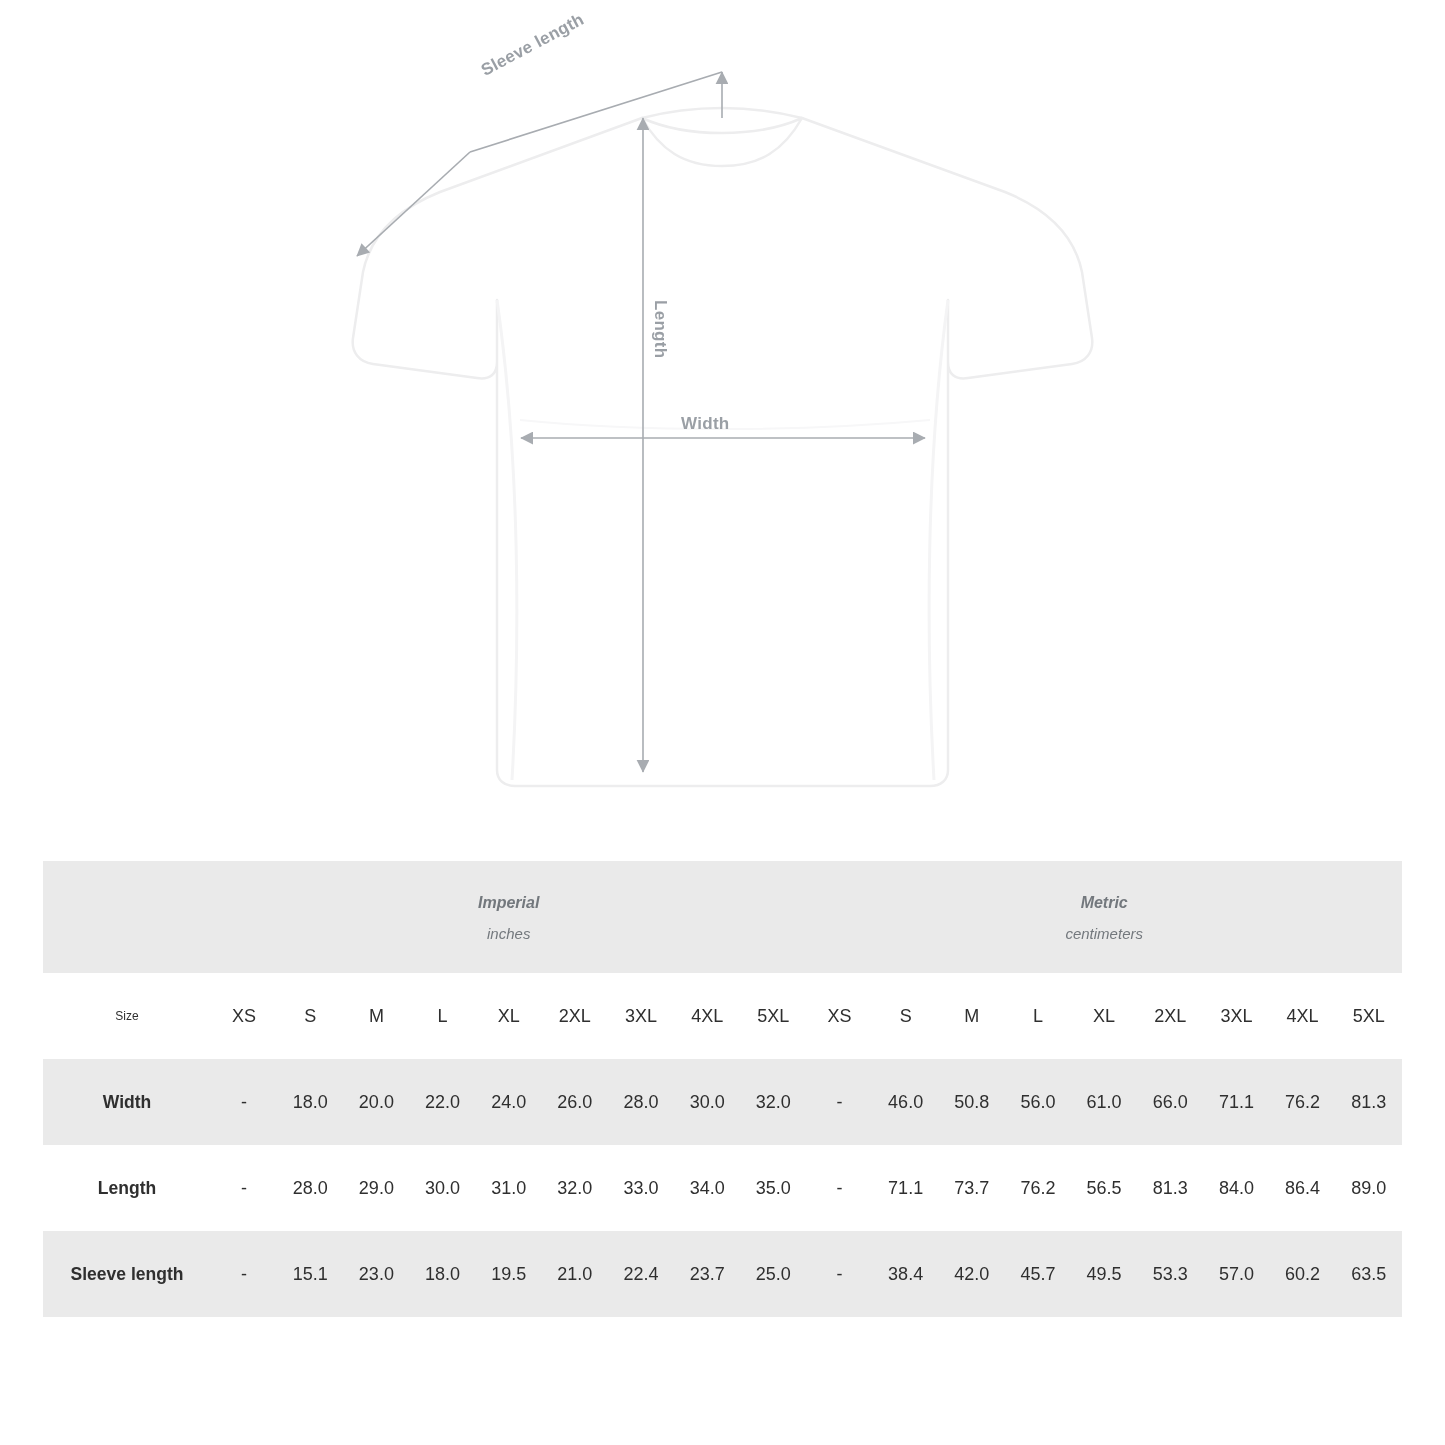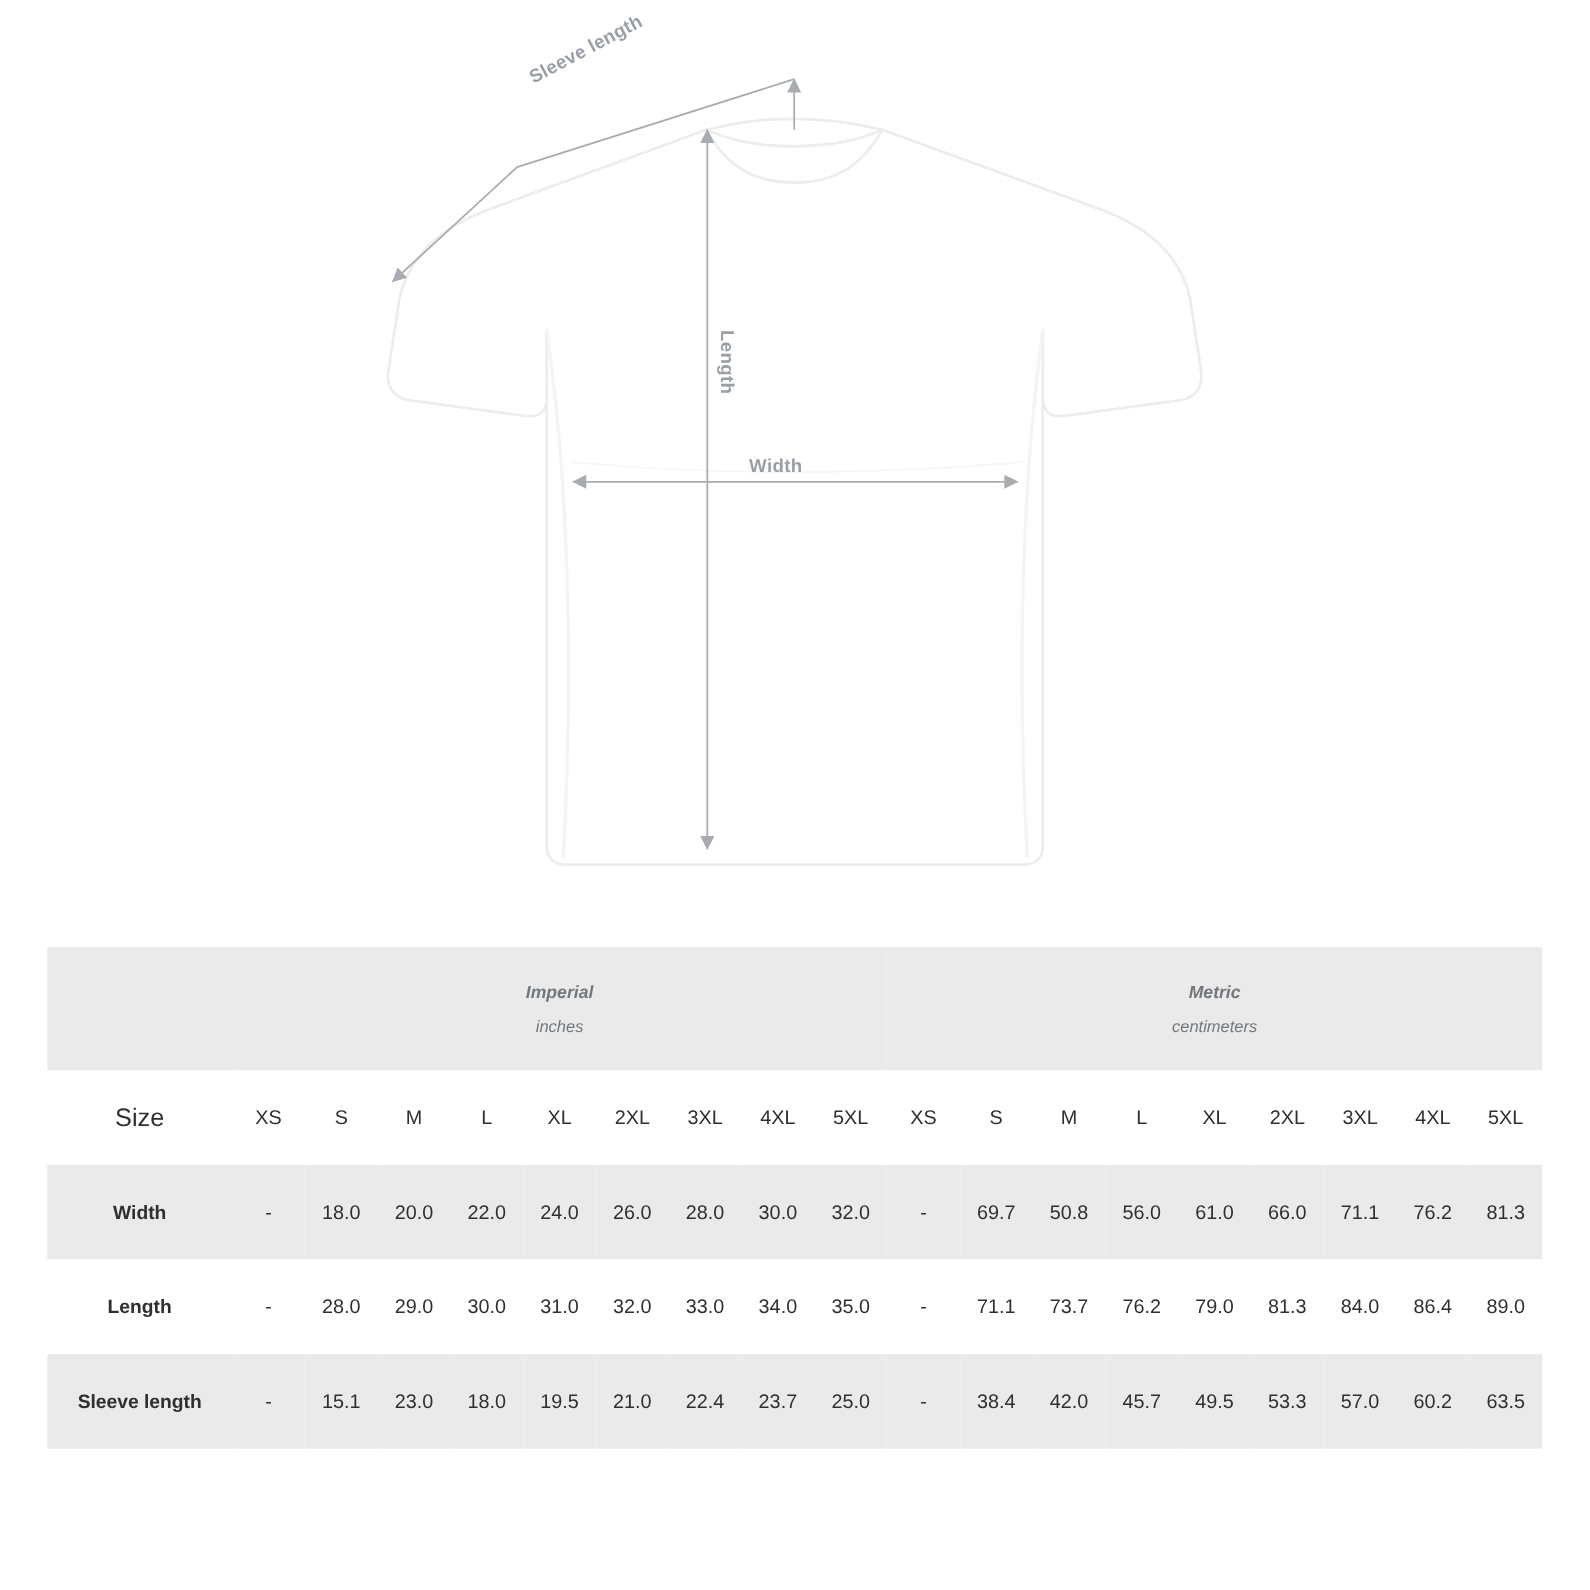--- a/index.html
+++ b/index.html
@@ -109,21 +109,21 @@
     margin-top: 12px;
   }
   .head-row td {
     background: #ffffff;
     height: 84px;
     font-size: 18px;
     color: #2f2f2f;
     font-weight: bold;
   }
   .head-row td.rowlabel {
-    font-size: 23px;
+    font-size: 12px;
     margin-top: 16px;
   }
   .data-row td {
     height: 84px;
     font-size: 18px;
     color: #2f2f2f;
   }
   .data-row.shade td {
     background: #eaeaea;
   }
@@ -252,21 +252,21 @@
           <td>-</td>
           <td>18.0</td>
           <td>20.0</td>
           <td>22.0</td>
           <td>24.0</td>
           <td>26.0</td>
           <td>28.0</td>
           <td>30.0</td>
           <td>32.0</td>
           <td>-</td>
-          <td>69.7</td>
+          <td>46.0</td>
           <td>50.8</td>
           <td>56.0</td>
           <td>61.0</td>
           <td>66.0</td>
           <td>71.1</td>
           <td>76.2</td>
           <td>81.3</td>
         </tr>
 
         <tr class="data-row plain">
@@ -277,21 +277,21 @@
           <td>30.0</td>
           <td>31.0</td>
           <td>32.0</td>
           <td>33.0</td>
           <td>34.0</td>
           <td>35.0</td>
           <td>-</td>
           <td>71.1</td>
           <td>73.7</td>
           <td>76.2</td>
-          <td>79.0</td>
+          <td>56.5</td>
           <td>81.3</td>
           <td>84.0</td>
           <td>86.4</td>
           <td>89.0</td>
         </tr>
 
         <tr class="data-row shade">
           <td class="rowlabel">Sleeve length</td>
           <td>-</td>
           <td>15.1</td>

